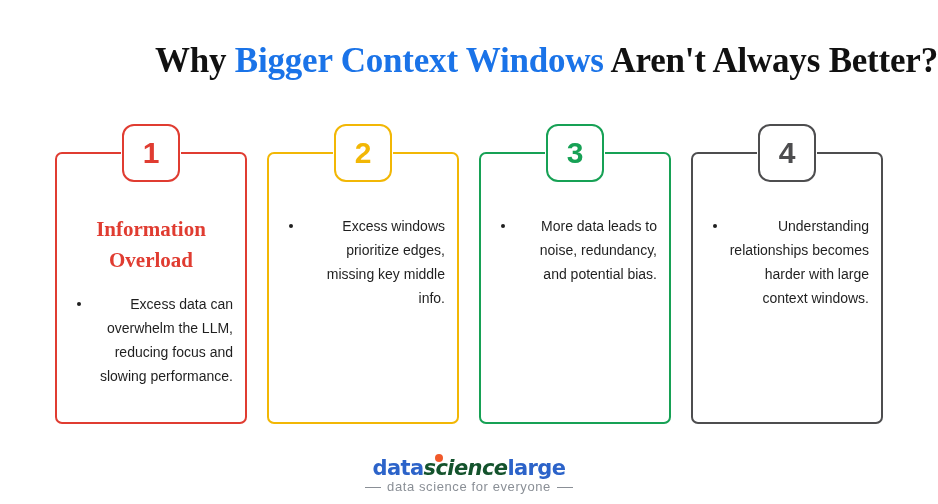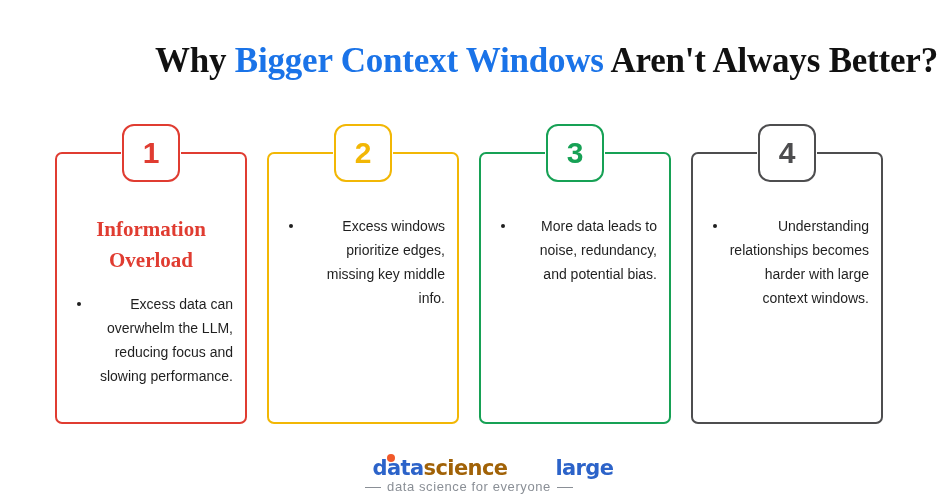--- a/index.html
+++ b/index.html
@@ -162,22 +162,22 @@
   .logo-mark {
     font-family: "DejaVu Sans", sans-serif;
     font-weight: bold;
     font-size: 21px;
     line-height: 22px;
     letter-spacing: -0.6px;
     position: relative;
     display: inline-block;
   }
 
-  .logo-blue { color: #2c63c9; margin-left: 48px; }
-  .logo-orange { color: #a16207; }
+  .logo-blue { color: #2c63c9; }
+  .logo-orange { color: #14532d; font-style: italic; }
 
   .logo-dot {
     position: absolute;
     top: -3px;
     left: 62px;
     width: 8px;
     height: 8px;
     border-radius: 50%;
     background: #f1592a;
   }

